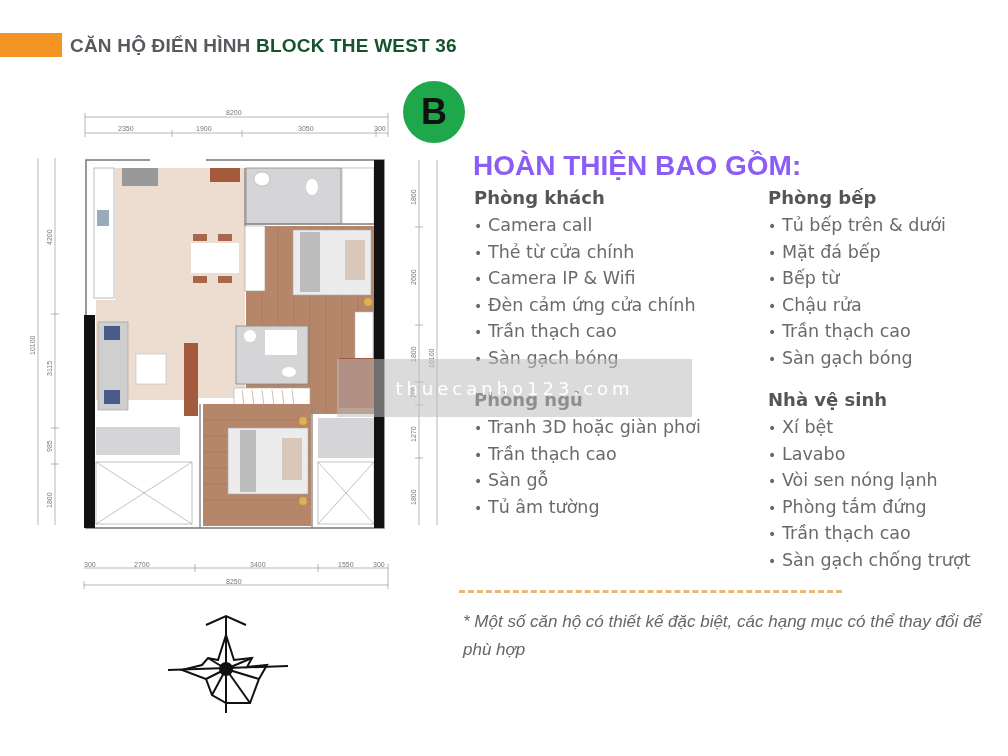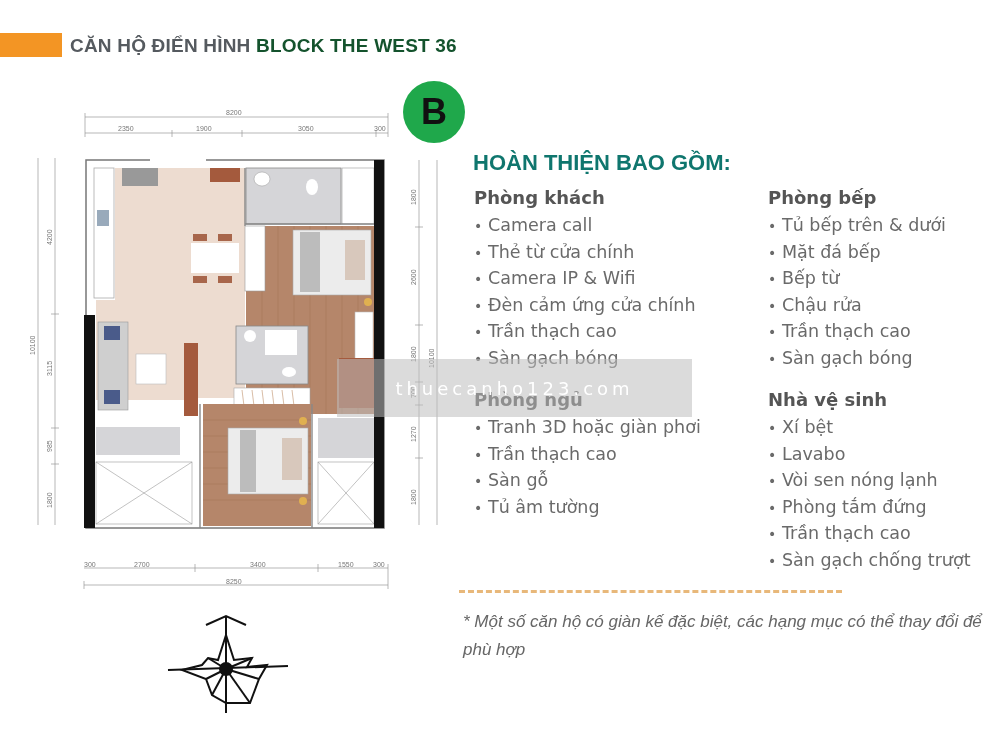--- a/index.html
+++ b/index.html
@@ -7,21 +7,21 @@
   body { position: relative; font-family: "DejaVu Sans", sans-serif; color: #555; }
 
   .header-bar { position: absolute; left: 0; top: 33px; width: 62px; height: 24px; background: #f39524; }
   .header-title { position: absolute; left: 70px; top: 35px; font-family: "Liberation Sans", sans-serif; font-weight: bold; font-size: 19px; letter-spacing: 0.2px; white-space: nowrap; }
   .header-title .dark { color: #555a5f; margin-top: 16px; }
   .header-title .accent { color: #14532d; }
 
   .badge { position: absolute; left: 403px; top: 81px; width: 62px; height: 62px; border-radius: 50%; background: #1fa84b; display: flex; align-items: center; justify-content: center; }
   .badge span { font-family: "Liberation Sans", sans-serif; font-weight: bold; font-size: 36px; color: #111; }
 
-  .section-heading { position: absolute; left: 473px; top: 150px; font-family: "Liberation Sans", sans-serif; font-weight: bold; font-size: 22px; color: #0f766e; white-space: nowrap; }
+  .section-heading { position: absolute; left: 473px; top: 150px; font-family: "Liberation Sans", sans-serif; font-weight: bold; font-size: 28px; color: #8b5cf6; white-space: nowrap; }
 
   .room-group { position: absolute; }
   .room-title { font-family: "DejaVu Sans", sans-serif; font-weight: bold; font-size: 18px; color: #555; line-height: 24px; margin-bottom: 3px; white-space: nowrap; }
   .room-item { font-family: "DejaVu Sans", sans-serif; font-size: 17.5px; color: #6a6a6a; line-height: 25.6px; white-space: nowrap; }
   .room-item .bullet { display: inline-block; width: 14px; font-size: 14px; }
 
   .rg-khach { left: 474px; top: 186px; }
   .rg-bep { left: 768px; top: 186px; }
   .rg-ngu { left: 474px; top: 388px; }
   .rg-vs { left: 768px; top: 388px; }
@@ -267,13 +267,13 @@
   <div class="room-item"><span class="bullet">•</span><span>Phòng tắm đứng</span></div>
   <div class="room-item"><span class="bullet">•</span><span>Trần thạch cao</span></div>
   <div class="room-item"><span class="bullet">•</span><span>Sàn gạch chống trượt</span></div>
 </div>
 
 <div class="watermark">
   <span>thuecanho123.com</span>
 </div>
 
 <div class="dash-line"></div>
-<div class="footnote">* Một số căn hộ có giàn kế đặc biệt, các hạng mục có thể thay đổi để phù hợp</div>
+<div class="footnote">* Một số căn hộ có thiết kế đặc biệt, các hạng mục có thể thay đổi để phù hợp</div>
 
 </body></html>

